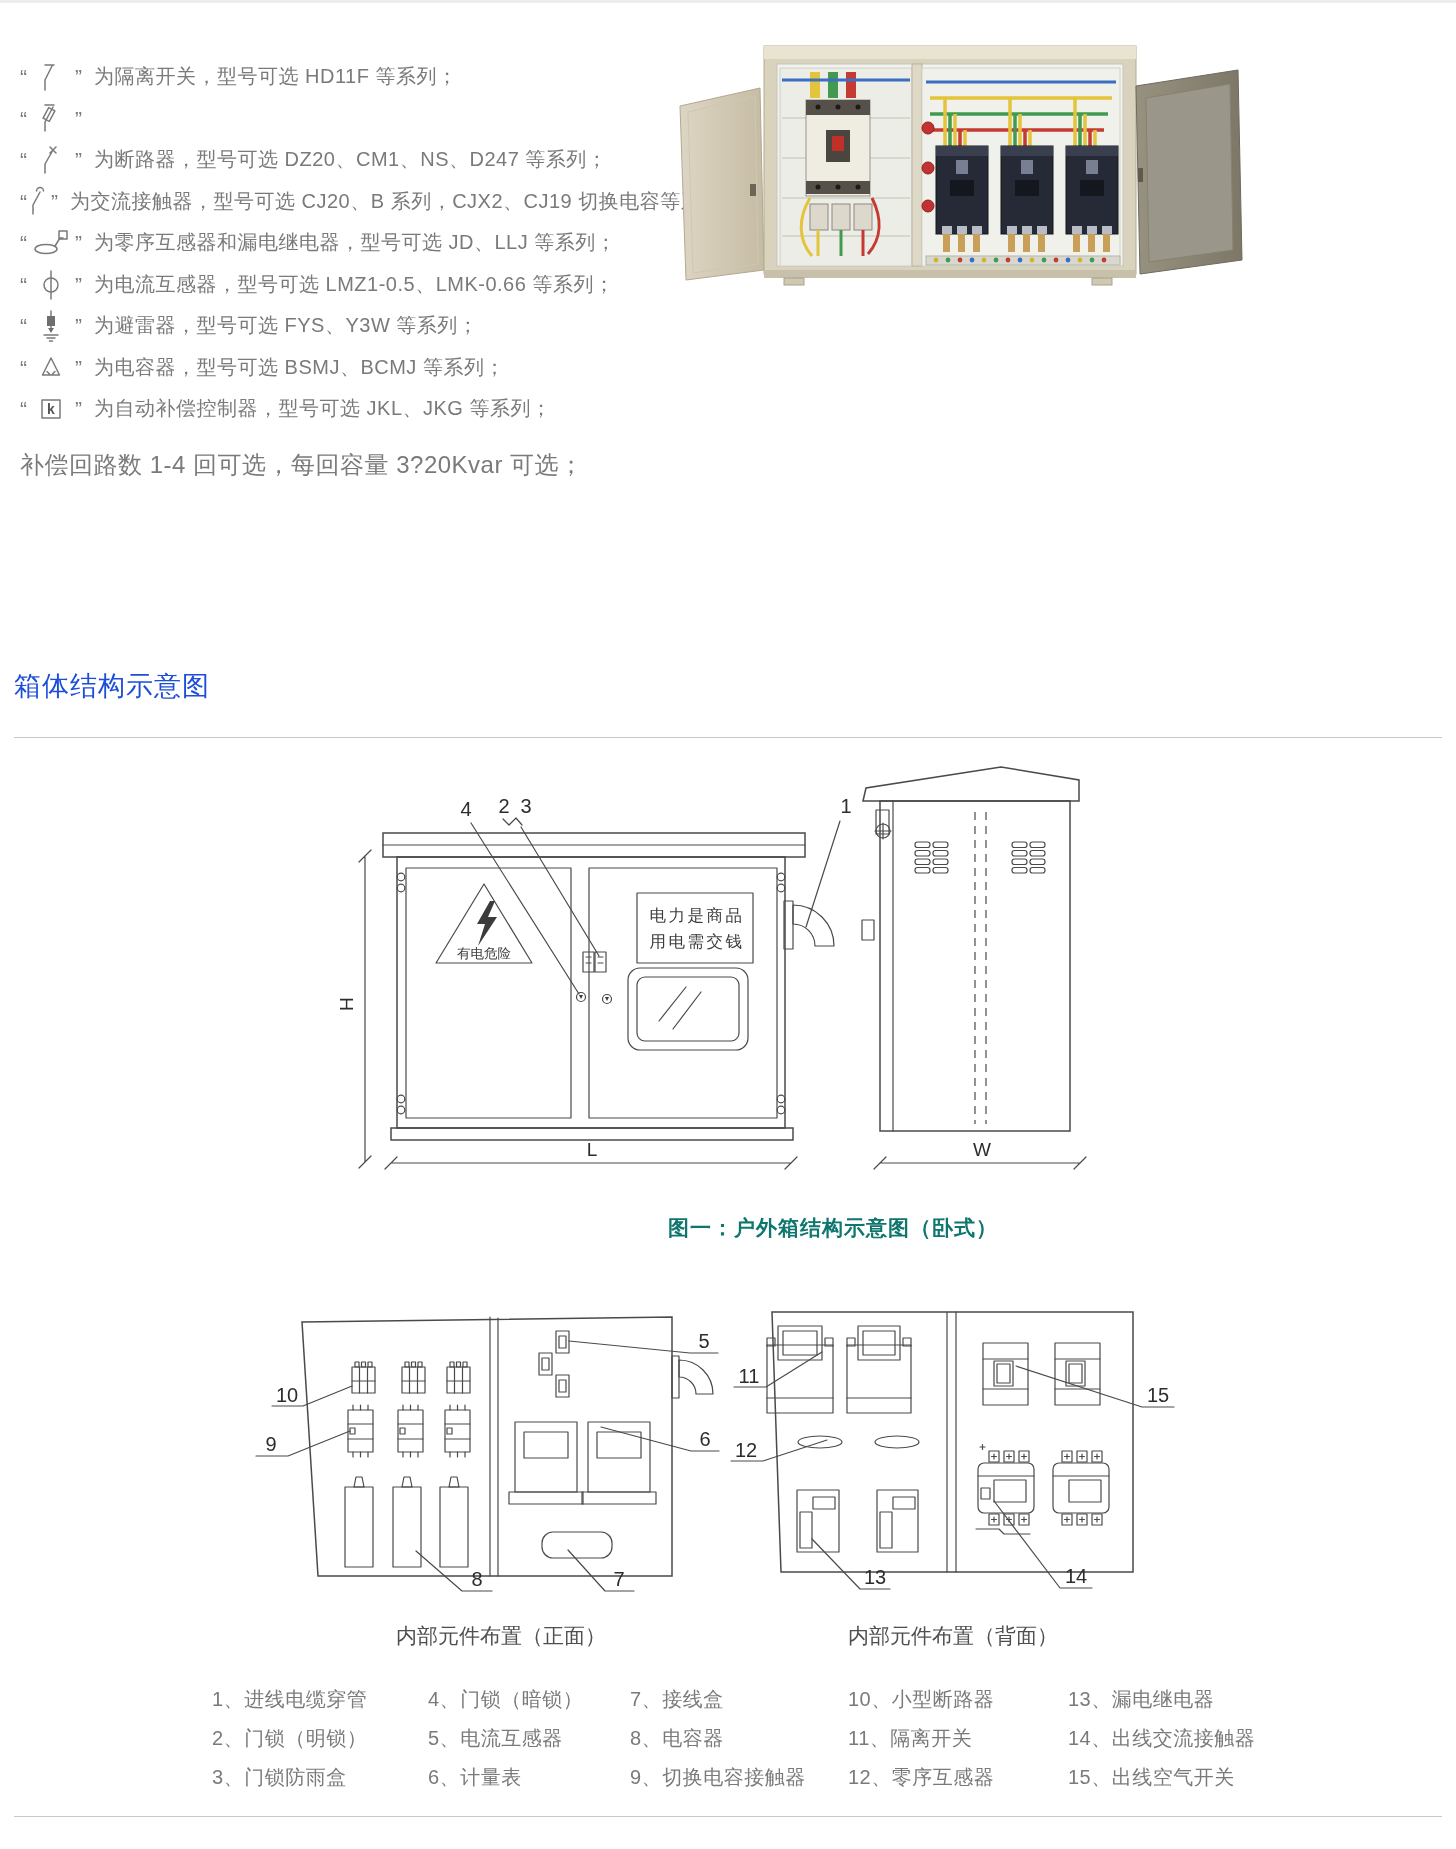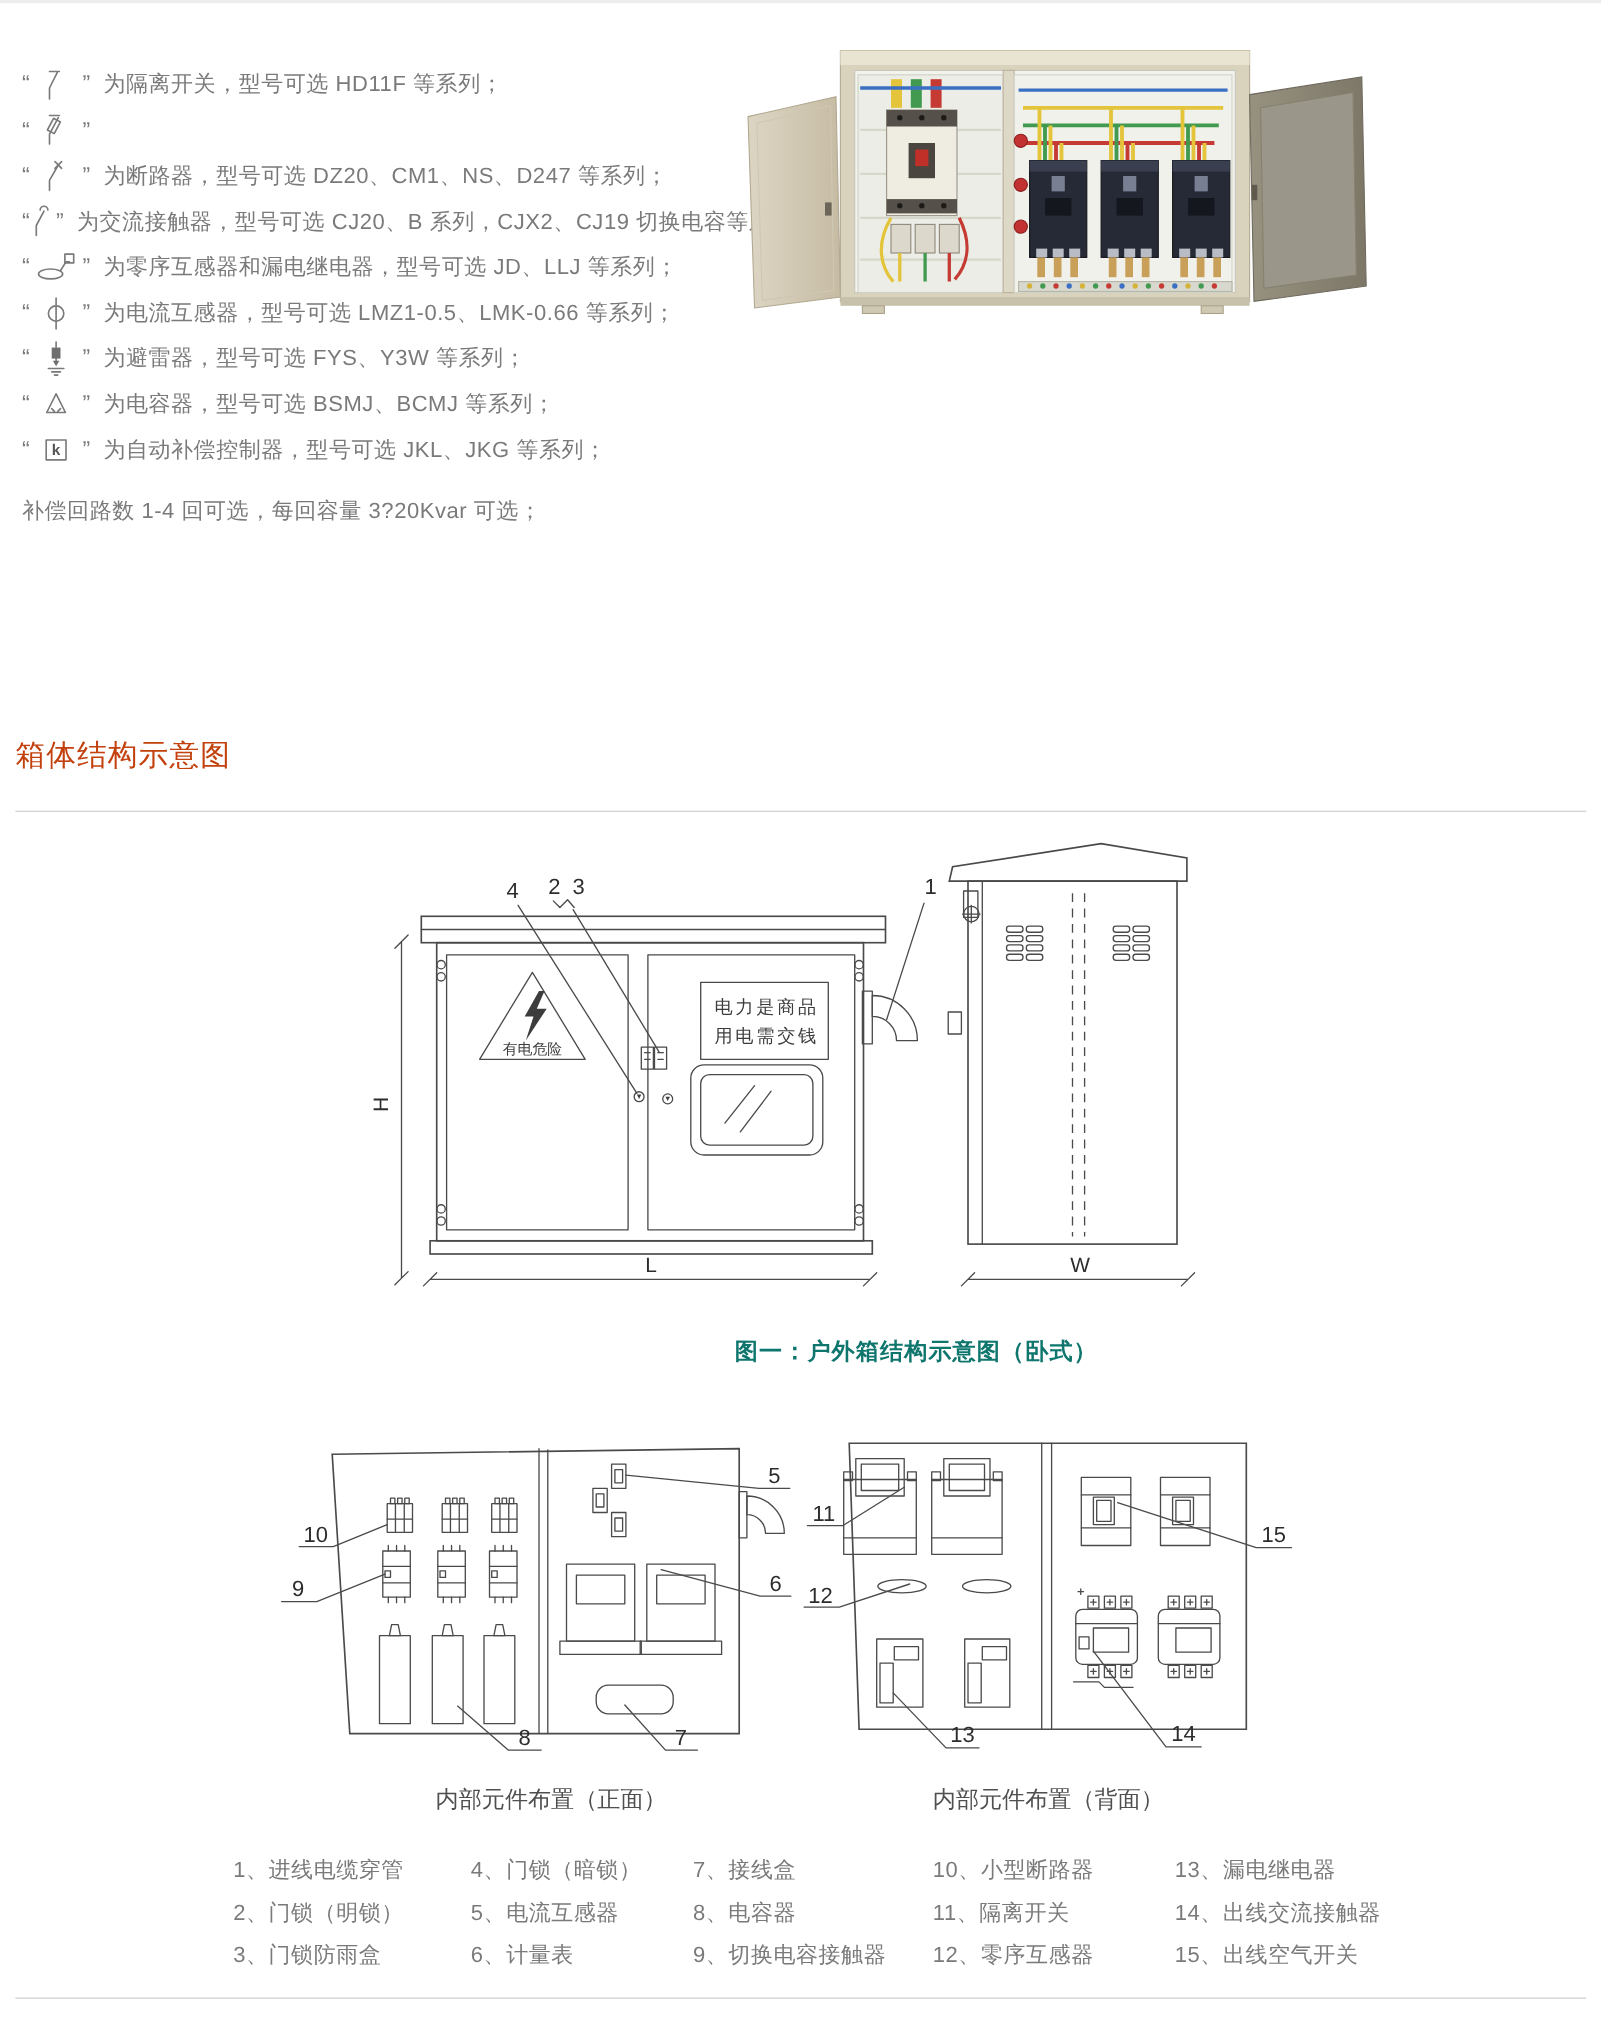--- a/index.html
+++ b/index.html
@@ -7,29 +7,29 @@
         font-family:"Liberation Sans","DejaVu Sans",sans-serif;color:#7a7a7a;}
   .top-strip{position:absolute;left:0;top:0;width:100%;height:3px;background:#ededed;}
   
   .symbol-list{position:absolute;left:20px;top:56px;width:660px;}
   .sym-row{display:flex;align-items:center;height:41.5px;font-size:20px;color:#7a7a7a;}
   .q{font-size:21px;color:#7a7a7a;line-height:1;}
   .sym{width:48px;display:flex;justify-content:center;align-items:center;}
   .sym svg{display:block;}
   .sym-text{margin-left:12px;white-space:nowrap;letter-spacing:0.5px;}
   .notes{margin-top:12px;}
-  .note-line{font-size:20px;color:#7a7a7a;line-height:46px;white-space:nowrap;letter-spacing:0.5px;}
+  .note-line{font-size:24px;color:#7a7a7a;line-height:46px;white-space:nowrap;letter-spacing:0.5px;}
   .s-stroke{stroke:#7a7a7a;stroke-width:1.5;fill:none;stroke-linecap:round;stroke-linejoin:round;}
   .s-fill{fill:#6f6f6f;stroke:none;}
   .k-text{font-size:14px;font-weight:bold;fill:#555;font-family:"Liberation Sans","DejaVu Sans",sans-serif;}
   
   .photo{position:absolute;left:660px;top:28px;width:585px;height:258px;}
   
   .section-title{position:absolute;left:14px;top:668px;margin:0;font-size:27px;font-weight:normal;
-                 color:#c2410c;letter-spacing:1px;}
+                 color:#1d4ed8;letter-spacing:1px;}
   .rule{position:absolute;left:14px;width:1428px;height:1px;background:#c9c9c9;}
   .rule-top{top:737px;}
   .rule-bottom{top:1816px;}
   
   .fig1{position:absolute;left:290px;top:760px;width:820px;height:420px;}
   .fig2{position:absolute;left:230px;top:1290px;width:950px;height:330px;}
   .d{stroke:#4a4a4a;stroke-width:1.2;fill:none;stroke-linecap:round;stroke-linejoin:round;}
   .dth{stroke:#4a4a4a;stroke-width:1.5;fill:none;}
   .dfill{fill:#3c3c3c;stroke:none;}
   .dash{stroke:#4a4a4a;stroke-width:1.2;fill:none;stroke-dasharray:8 6;}

